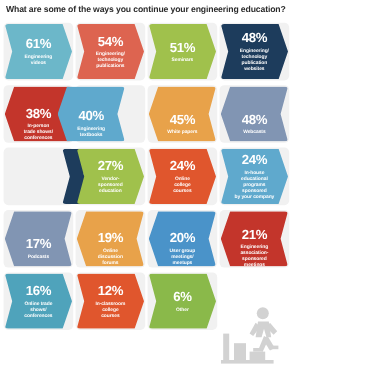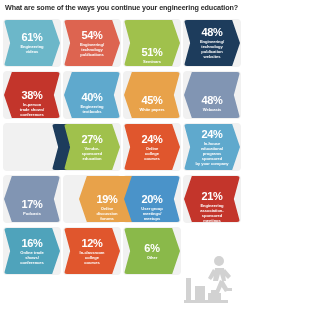--- a/index.html
+++ b/index.html
@@ -107,38 +107,38 @@
         <div class="card dir-r" style="left: 4px; background: rgb(108, 183, 201);">
           <div class="pct">61%</div>
           <div class="lbl">Engineering<br>videos</div>
         </div>
         <div class="plate" style="left: 63px;"></div>
         <div class="card dir-r" style="left: 64px; background: rgb(221, 100, 80);">
           <div class="pct">54%</div>
           <div class="lbl">Engineering/<br>technology<br>publications</div>
         </div>
         <div class="plate" style="left: 123px;"></div>
-        <div class="card dir-r" style="left: 124px; background: rgb(160, 193, 76); justify-content: flex-end;">
+        <div class="card dir-r" style="left: 124px; background: rgb(160, 193, 76);">
           <div class="pct">51%</div>
           <div class="lbl">Seminars</div>
         </div>
         <div class="plate" style="left: 183px;"></div>
         <div class="card dir-r" style="left: 184px; background: rgb(29, 60, 92);">
           <div class="pct">48%</div>
           <div class="lbl">Engineering/<br>technology<br>publication<br>websites</div>
         </div>
       </div>
       <div class="row">
         <div class="plate" style="left: 3px;"></div>
         <div class="card dir-l" style="left: 4px; background: rgb(195, 53, 43);">
           <div class="pct">38%</div>
           <div class="lbl">In-person<br>trade shows/<br>conferences</div>
         </div>
         <div class="plate" style="left: 63px;"></div>
-        <div class="card dir-l" style="left: 64px; background: rgb(95, 169, 205); text-align: center;">
+        <div class="card dir-l" style="left: 48px; background: rgb(95, 169, 205); text-align: center;">
           <div class="pct">40%</div>
           <div class="lbl">Engineering<br>textbooks</div>
         </div>
         <div class="plate" style="left: 123px;"></div>
         <div class="card dir-l" style="left: 124px; background: rgb(232, 162, 74);">
           <div class="pct">45%</div>
           <div class="lbl">White papers</div>
         </div>
         <div class="plate" style="left: 183px;"></div>
         <div class="card dir-l" style="left: 184px; background: rgb(129, 149, 179);">
@@ -168,21 +168,21 @@
           <div class="lbl">In-house<br>educational<br>programs sponsored<br>by your company</div>
         </div>
       </div>
       <div class="row">
         <div class="plate" style="left: 3px;"></div>
         <div class="card dir-l" style="left: 4px; background: rgb(129, 149, 179);">
           <div class="pct">17%</div>
           <div class="lbl">Podcasts</div>
         </div>
         <div class="plate" style="left: 63px;"></div>
-        <div class="card dir-l" style="left: 64px; background: rgb(232, 162, 74); margin-left: 15px;">
+        <div class="card dir-l" style="left: 64px; background: rgb(232, 162, 74);">
           <div class="pct">19%</div>
           <div class="lbl">Online<br>discussion<br>forums</div>
         </div>
         <div class="plate" style="left: 123px;"></div>
         <div class="card dir-l" style="left: 124px; background: rgb(74, 147, 201);">
           <div class="pct">20%</div>
           <div class="lbl">User group<br>meetings/<br>meetups</div>
         </div>
         <div class="plate" style="left: 183px;"></div>
         <div class="card dir-l" style="left: 184px; background: rgb(195, 53, 43);">

